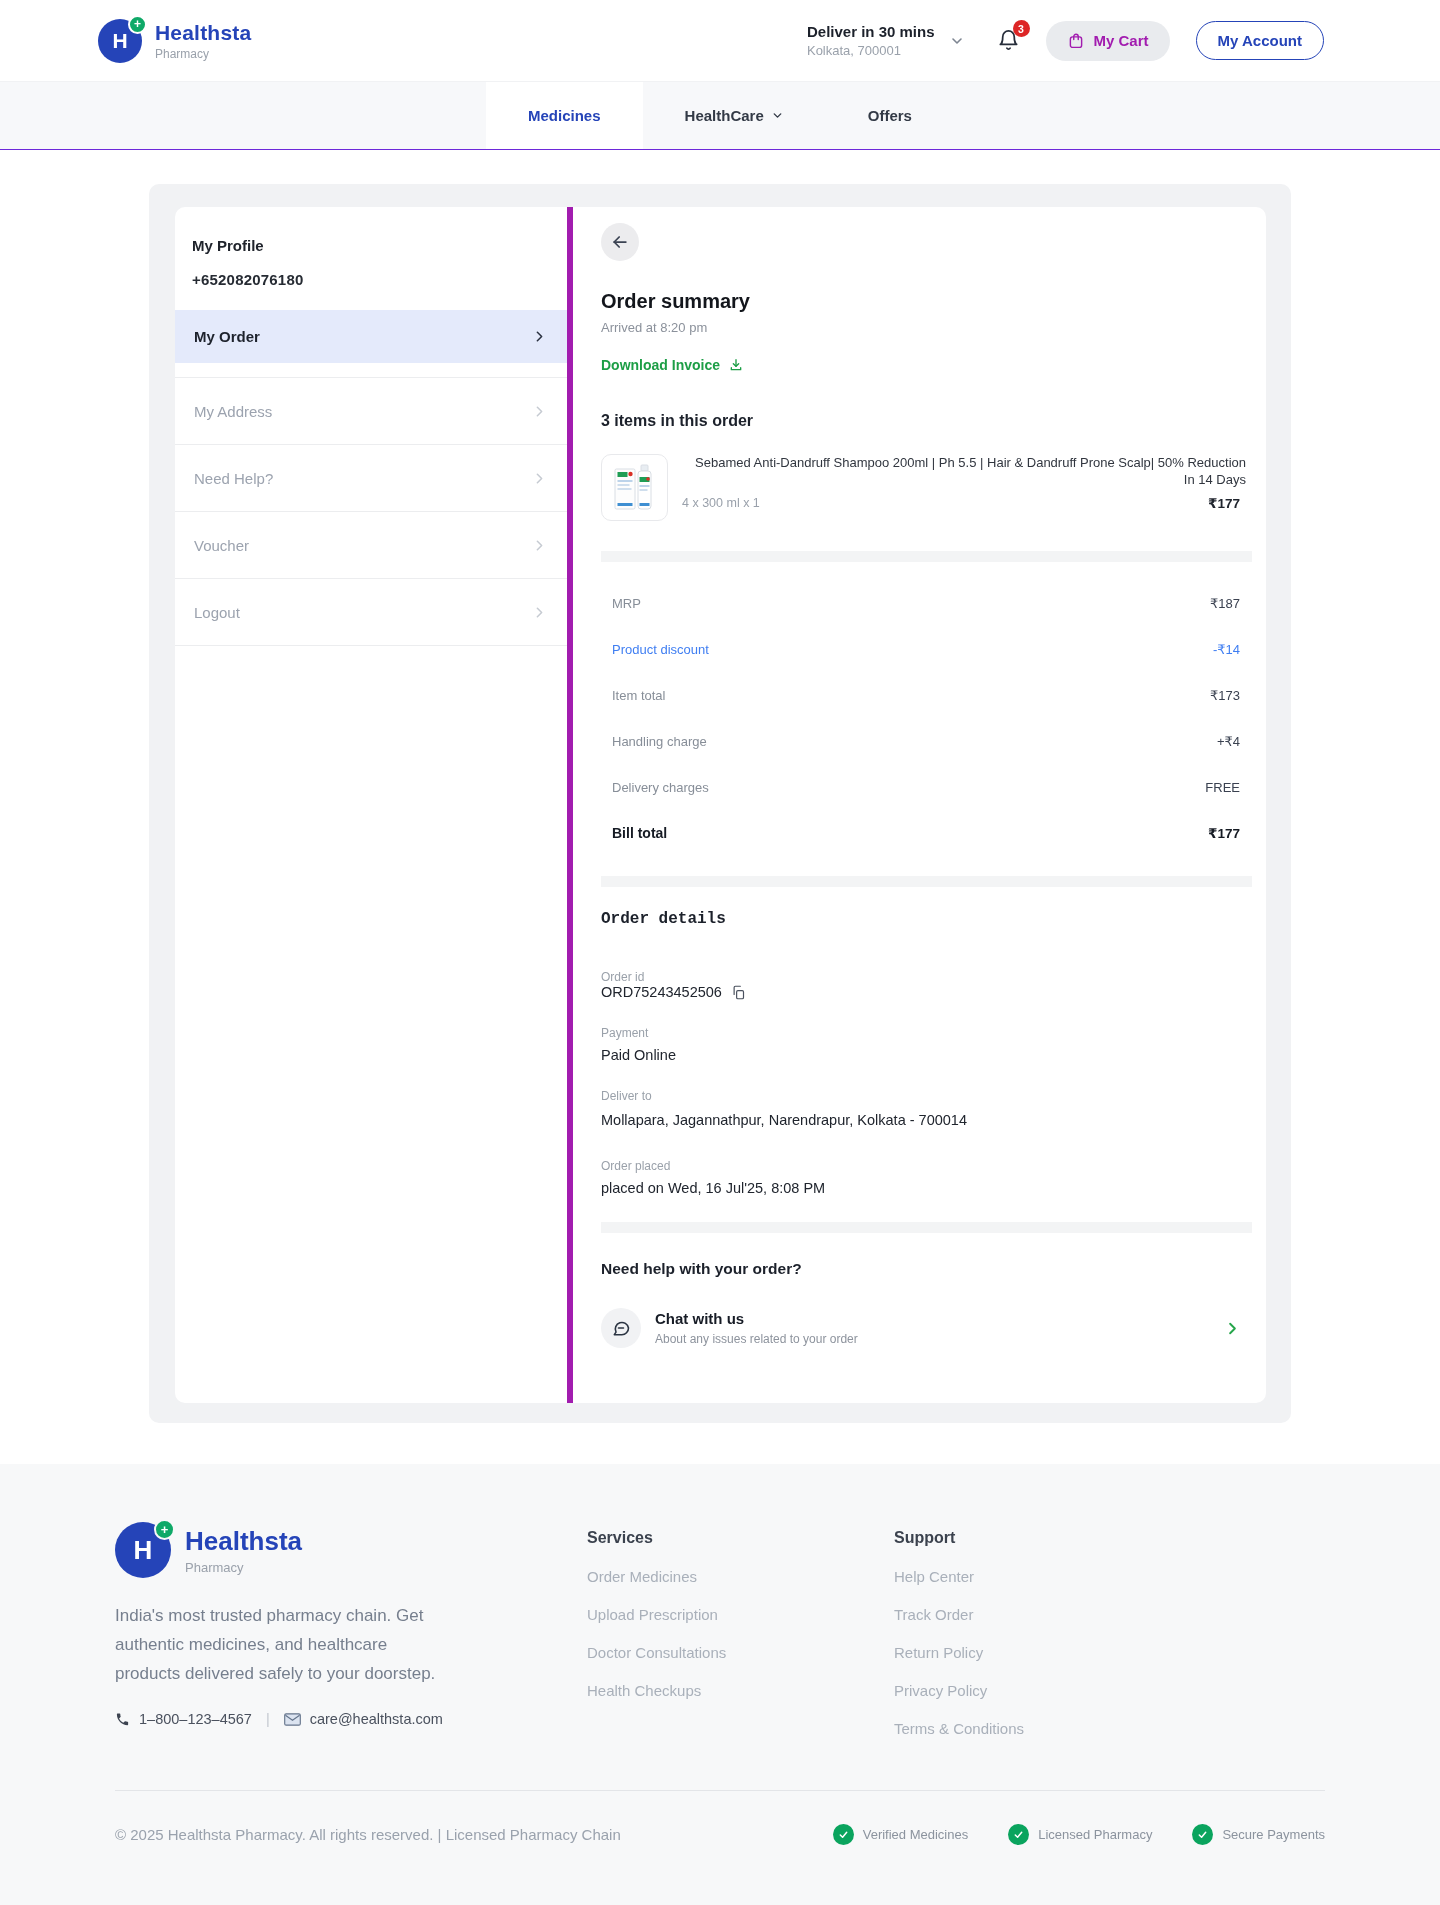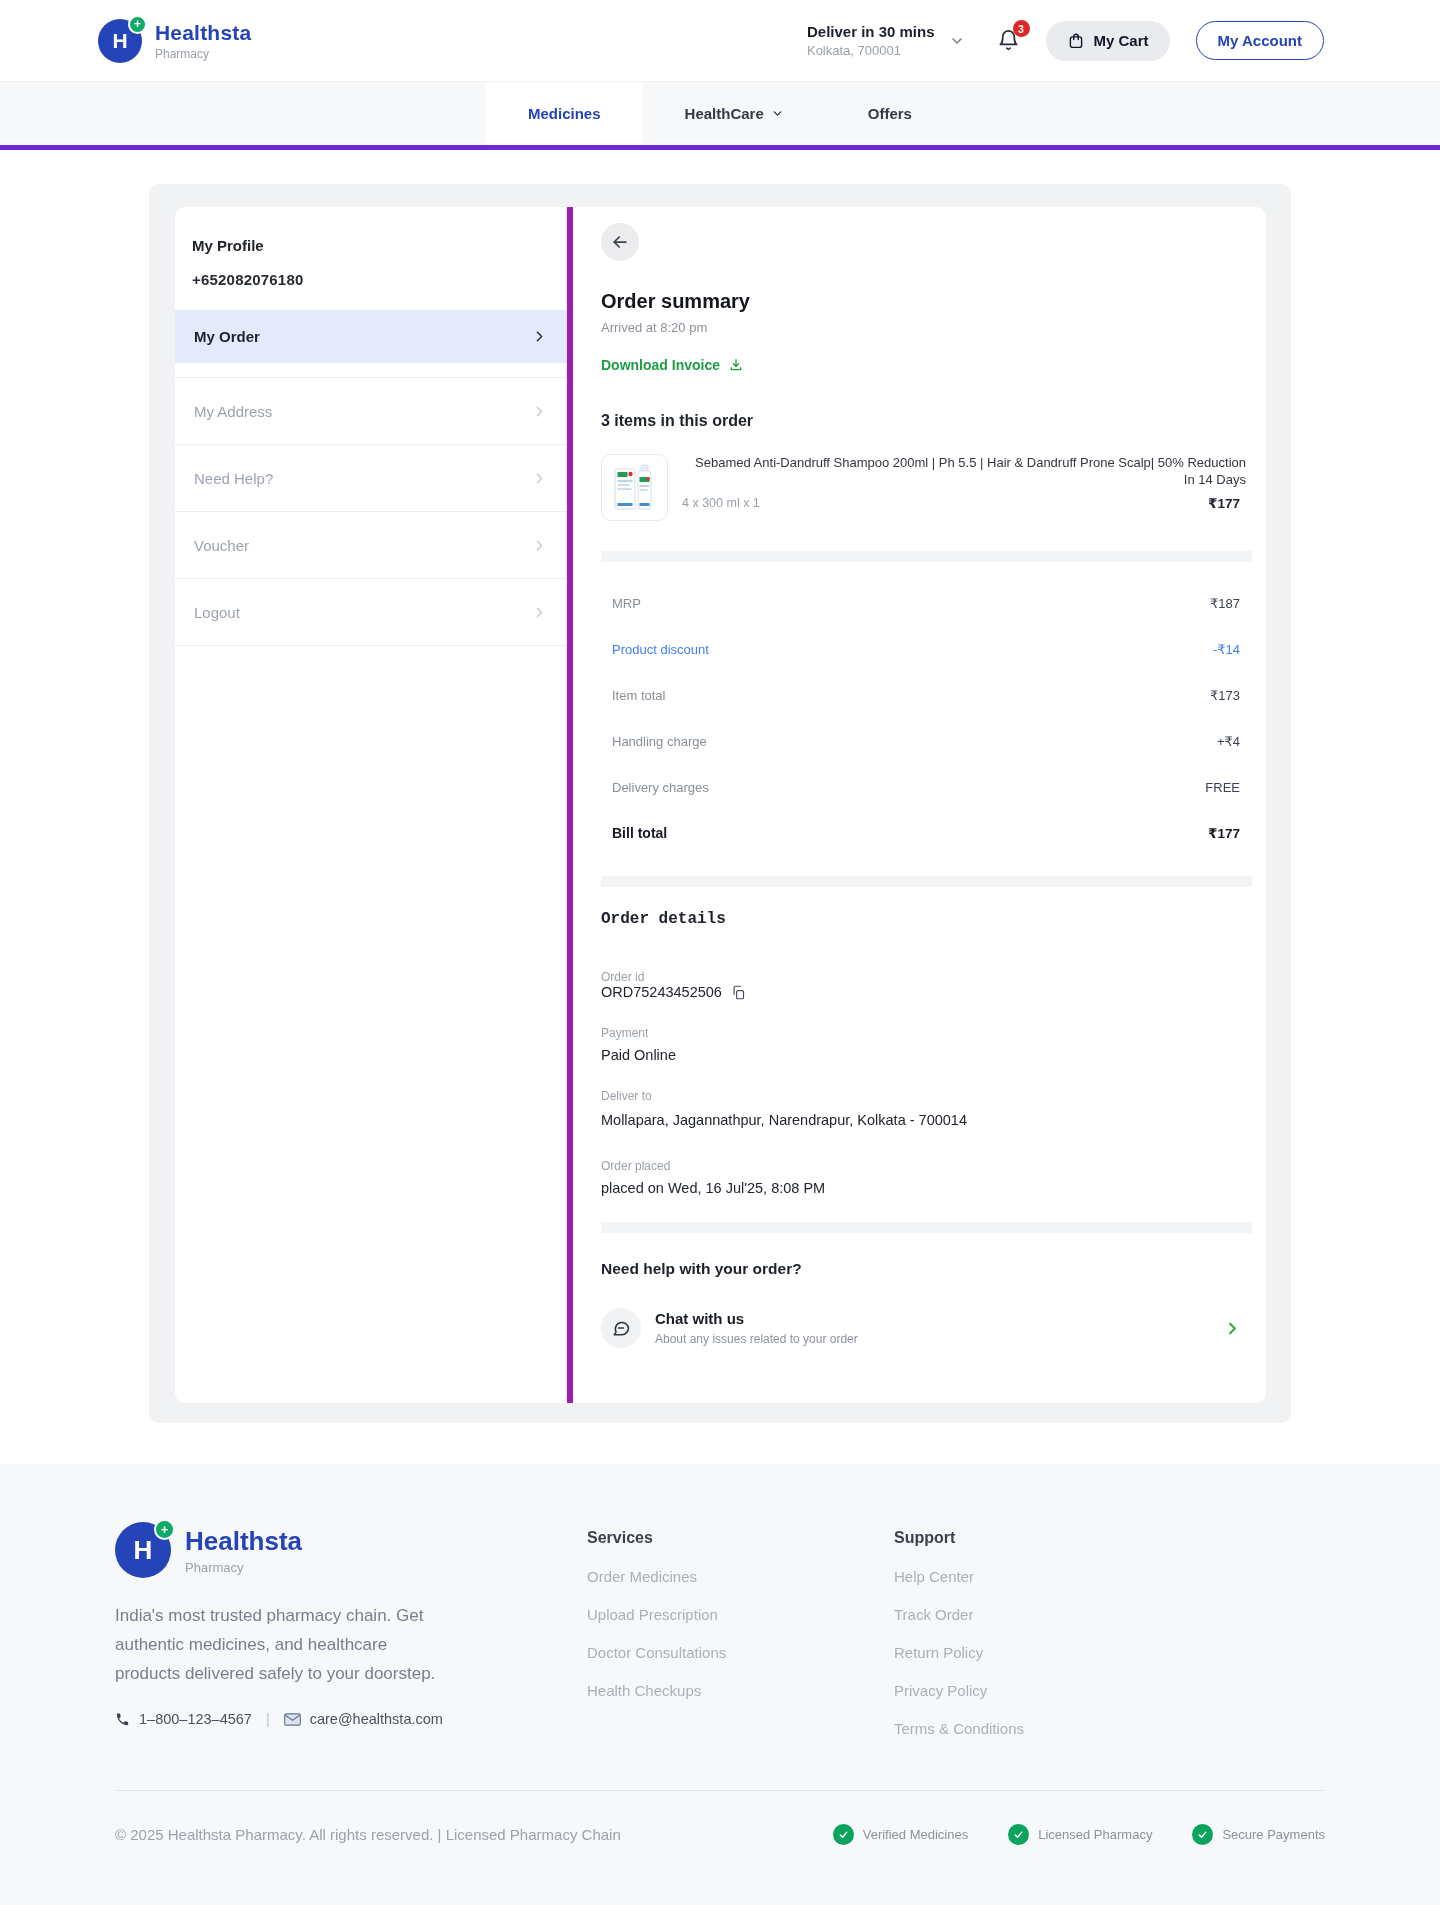--- a/index.html
+++ b/index.html
@@ -21,28 +21,28 @@
   .brand-tag  { font-size:12px; color:#9aa1ab; margin-top:2px; }
   .header-right { display:flex; align-items:center; gap:26px; }
   .deliver { display:flex; align-items:center; gap:14px; }
   .deliver-title { font-size:15px; font-weight:700; color:#1c212b; }
   .deliver-loc { font-size:13px; color:#9aa1ab; margin-top:3px; }
   .icon-chevron-down { color:#7d8591; }
   .bell-wrap { position:relative; margin-left:6px; cursor:pointer; }
   .bell-badge { position:absolute; top:-9px; right:-10px; min-width:17px; height:17px; padding:0 4px;
                 background:#dd2626; border-radius:9px; color:#fff; font-size:10.5px; font-weight:700;
                 display:flex; align-items:center; justify-content:center; }
-  .btn-cart { display:flex; align-items:center; gap:9px; background:#e9ebee; color:#0f172a;
+  .btn-cart { display:flex; align-items:center; gap:9px; background:#e9ebee; color:#a21caf;
               border:none; border-radius:999px; padding:11px 21px; font-size:15px; font-weight:600;
               font-family:inherit; cursor:default; }
   .btn-account { background:#fff; color:#2544b8; border:1.6px solid #2544b8; border-radius:999px;
                  padding:10px 21px; font-size:15px; font-weight:700; font-family:inherit; cursor:pointer; }
 
   
-  .nav { height:68px; background:#f7f8fa; border-bottom:5px solid #6d28d9; display:flex; justify-content:center; }
+  .nav { height:68px; background:#f7f8fa; border-bottom:1px solid #6d28d9; display:flex; justify-content:center; }
   .nav-item { height:100%; display:flex; align-items:center; gap:7px; padding:0 42px;
               font-size:15px; font-weight:600; color:#333a46; cursor:pointer; }
   .nav-item.active { background:#fff; color:#2544b8; }
 
   
   .wrapper { width:1142px; margin:34px 0 0 149px; background:#f1f2f4; border-radius:10px;
              padding:23px 25px 20px 26px; }
   .panel { display:flex; background:#fff; border-radius:10px; overflow:hidden; min-height:1196px; }
 
   

